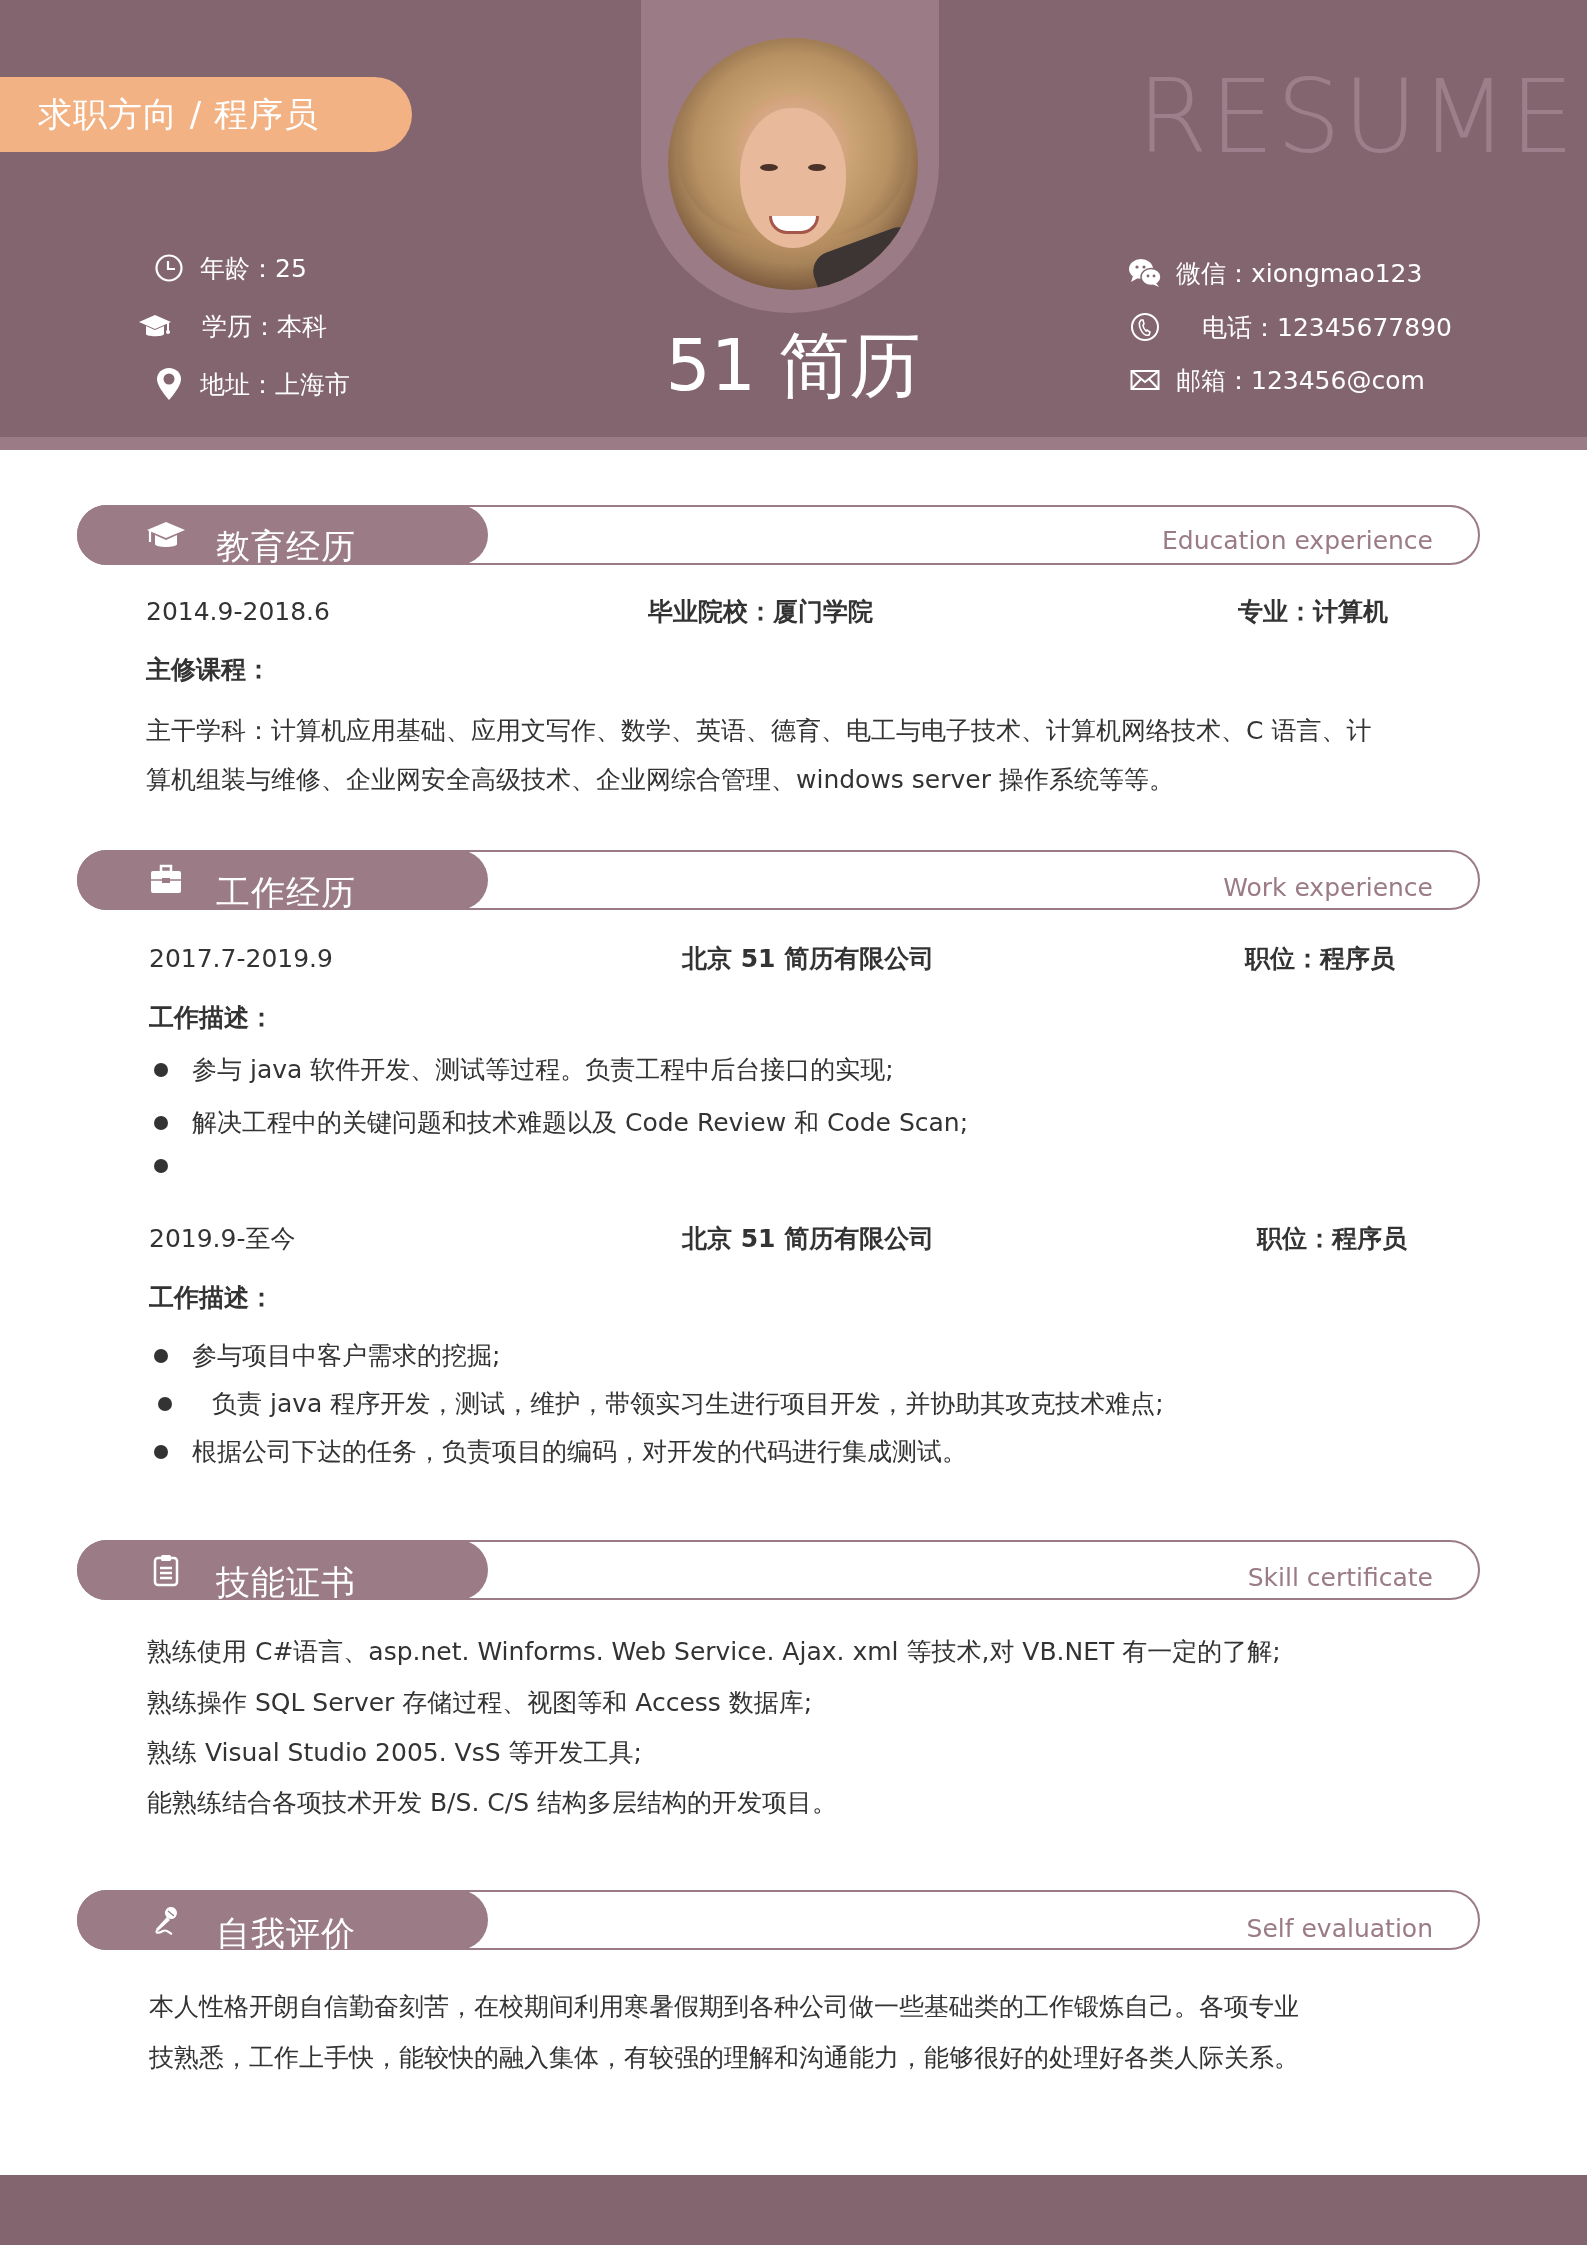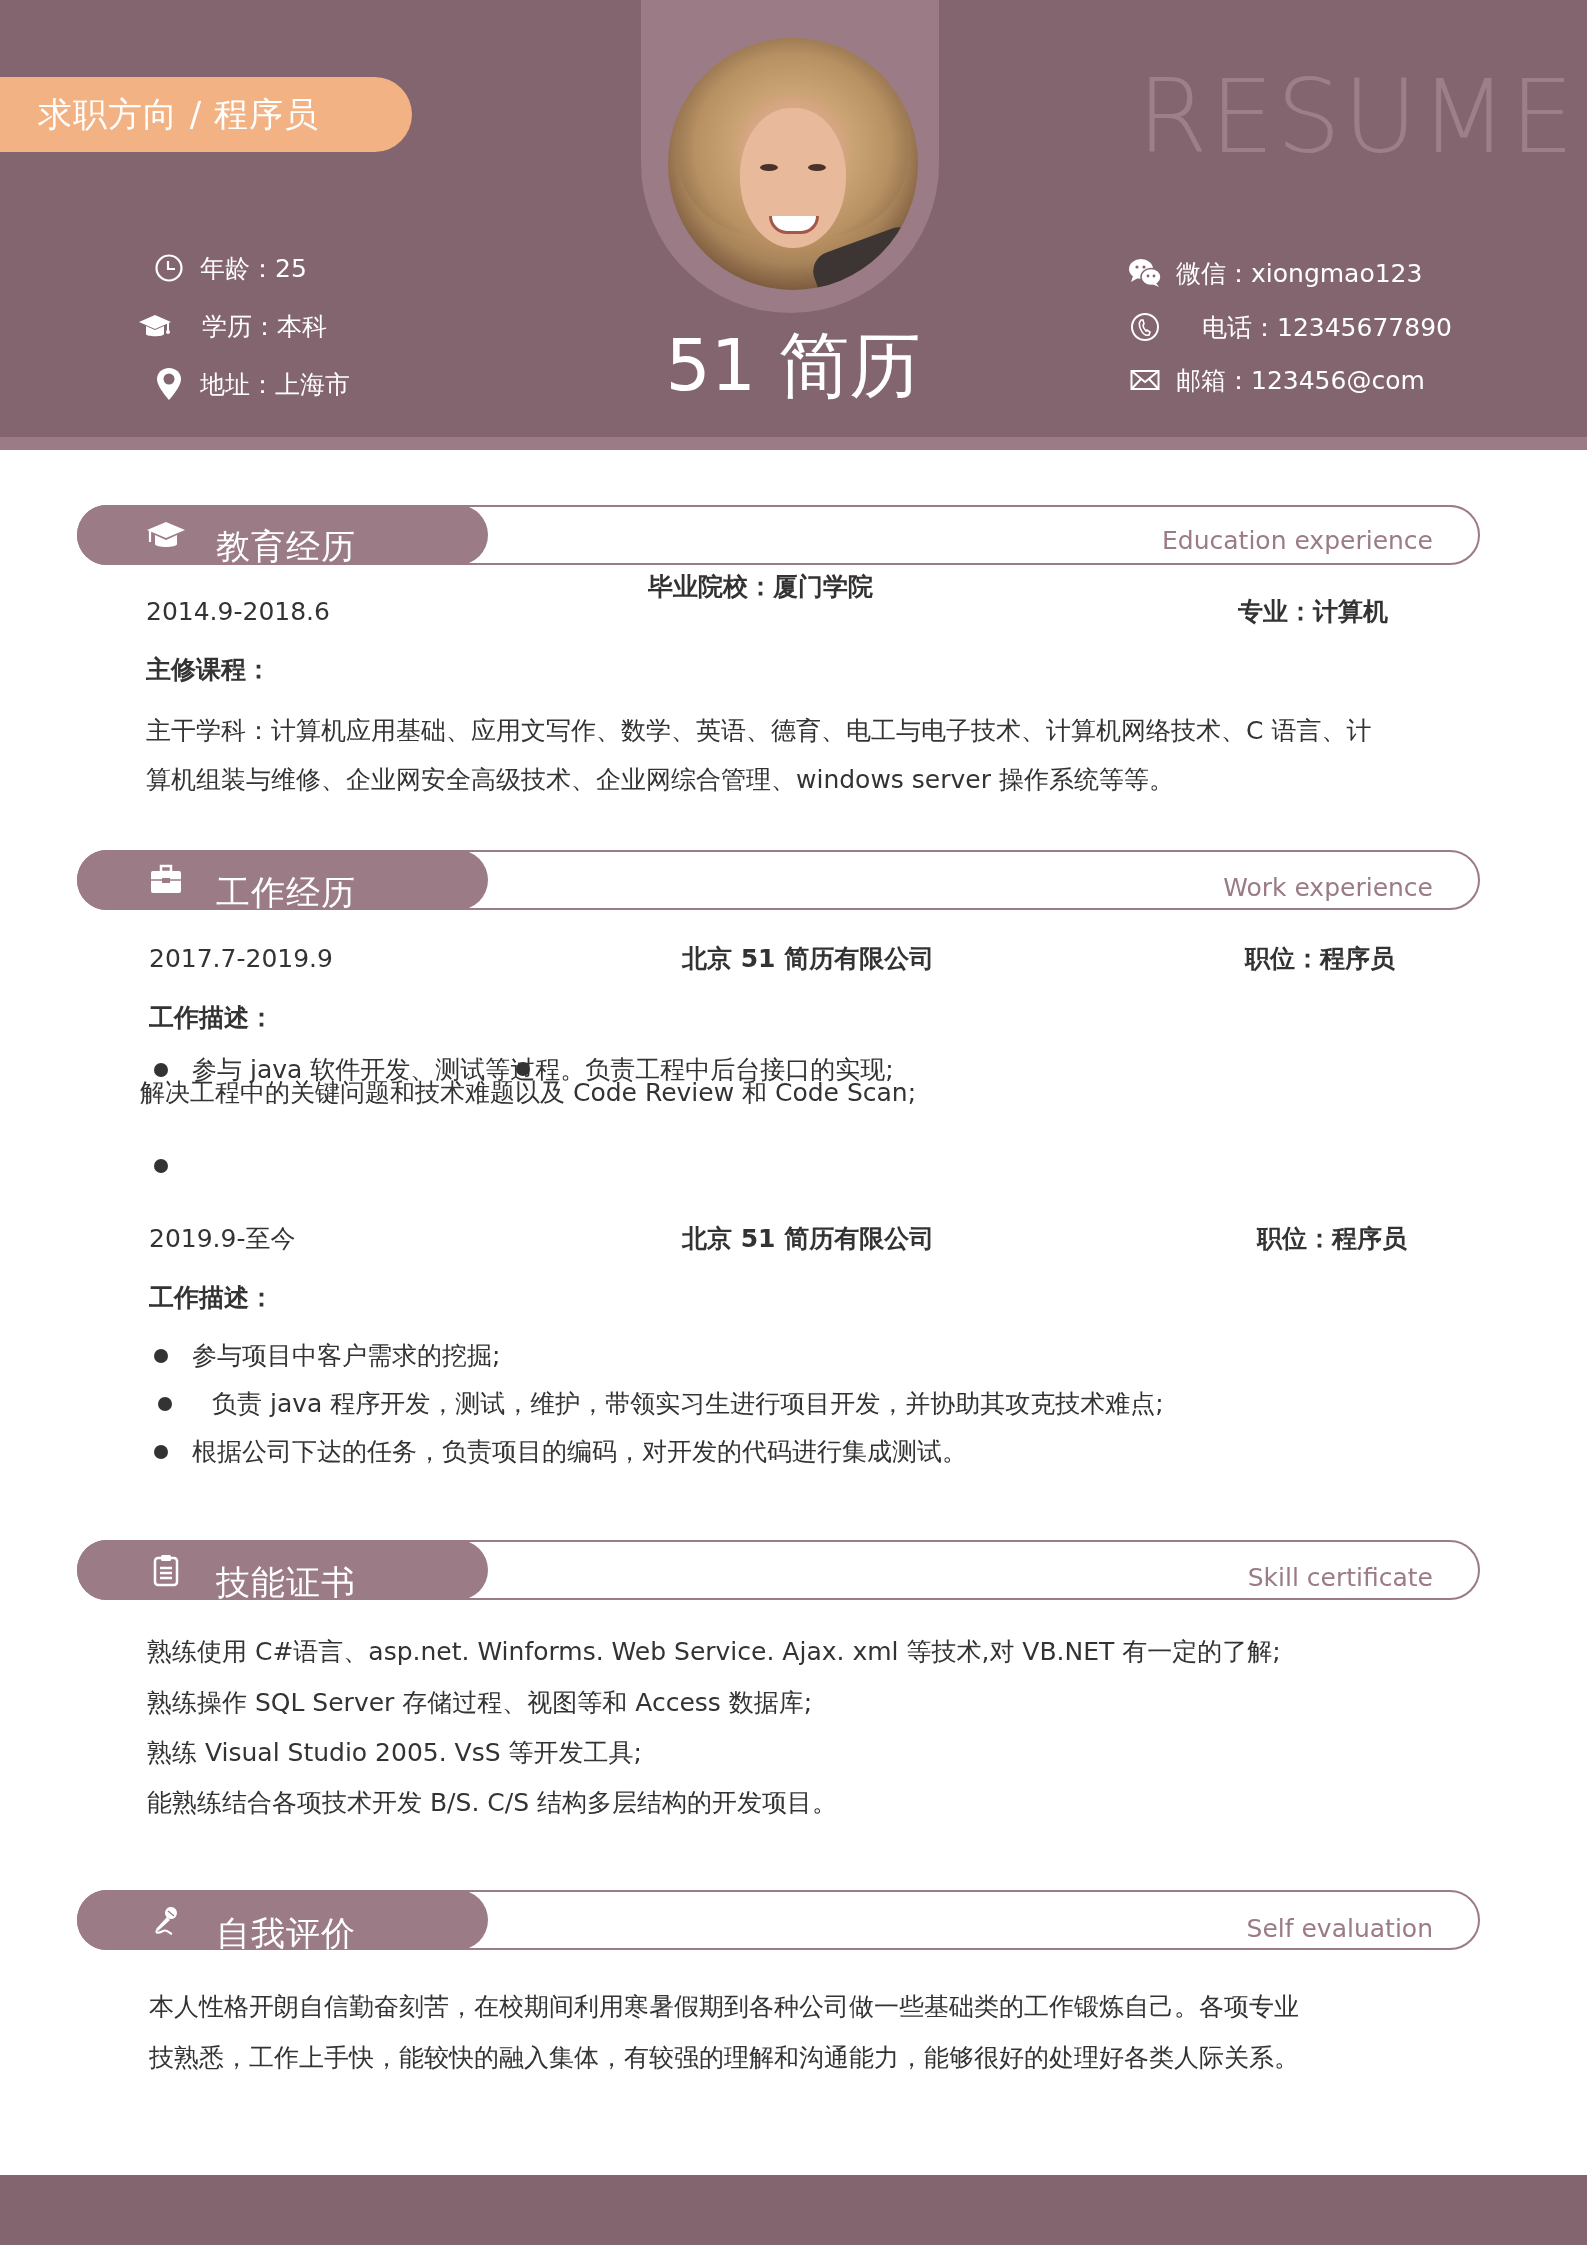--- a/index.html
+++ b/index.html
@@ -137,21 +137,21 @@
   <svg width="40" height="34" viewBox="0 0 40 34">
       <path d="M20 4 L39 12 L20 20 L1 12 Z" fill="#fff"></path>
       <path d="M9 17 V26 C9 30 31 30 31 26 V17 L20 22 Z" fill="#fff"></path>
       <path d="M4 13 V24" stroke="#fff" stroke-width="2.2"></path>
     </svg>
 </div>
 <div class="abs sec-title" style="left:216px; top:526px;">教育经历</div>
 <div class="abs sec-en" style="left:1100px; width:333px; top:526px;">Education experience</div>
 
 <div class="abs txt" style="left:146px; top:595px;">2014.9-2018.6</div>
-<div class="abs txt bold" style="left:648px; top:570px;">毕业院校：厦门学院</div>
+<div class="abs txt bold" style="left:648px; top:595px;">毕业院校：厦门学院</div>
 <div class="abs txt bold" style="left:1238px; top:595px;">专业：计算机</div>
 <div class="abs txt bold" style="left:146px; top:653px;">主修课程：</div>
 <div class="abs txt" style="left:146px; top:714px;">主干学科：计算机应用基础、应用文写作、数学、英语、德育、电工与电子技术、计算机网络技术、C 语言、计</div>
 <div class="abs txt" style="left:146px; top:763px;">算机组装与维修、企业网安全高级技术、企业网综合管理、windows server 操作系统等等。</div>
 
 <div class="abs sec-outline" style="top:850px;"></div>
 <div class="abs sec-pill" style="top:850px;"></div>
 <div class="abs sec-icon" style="left:146px; top:860px;">
   <svg width="34" height="32" viewBox="0 0 34 32">
       <rect x="12" y="2" width="10" height="6" fill="none" stroke="#fff" stroke-width="2.5"></rect>
@@ -164,21 +164,21 @@
 <div class="abs sec-en" style="left:1100px; width:333px; top:873px;">Work experience</div>
 
 <div class="abs txt" style="left:149px; top:942px;">2017.7-2019.9</div>
 <div class="abs txt bold" style="left:682px; top:942px;">北京 51 简历有限公司</div>
 <div class="abs txt bold" style="left:1245px; top:942px;">职位：程序员</div>
 <div class="abs txt bold" style="left:149px; top:1001px;">工作描述：</div>
 <div class="abs bullet-row" style="left:140px; top:1053px;">
   <span class="bullet-dot"></span>
   <span class="txt">参与 java 软件开发、测试等过程。负责工程中后台接口的实现;</span>
 </div>
-<div class="abs bullet-row" style="left:140px; top:1062px;flex-direction:column;">
+<div class="abs bullet-row" style="left:140px; top:1106px;">
   <span class="bullet-dot"></span>
   <span class="txt">解决工程中的关键问题和技术难题以及 Code Review 和 Code Scan;</span>
 </div>
 <div class="abs bullet-row" style="left:140px; top:1149px;">
   <span class="bullet-dot"></span>
 </div>
 
 <div class="abs txt" style="left:149px; top:1222px;">2019.9-至今</div>
 <div class="abs txt bold" style="left:682px; top:1222px;">北京 51 简历有限公司</div>
 <div class="abs txt bold" style="left:1257px; top:1222px;">职位：程序员</div>

